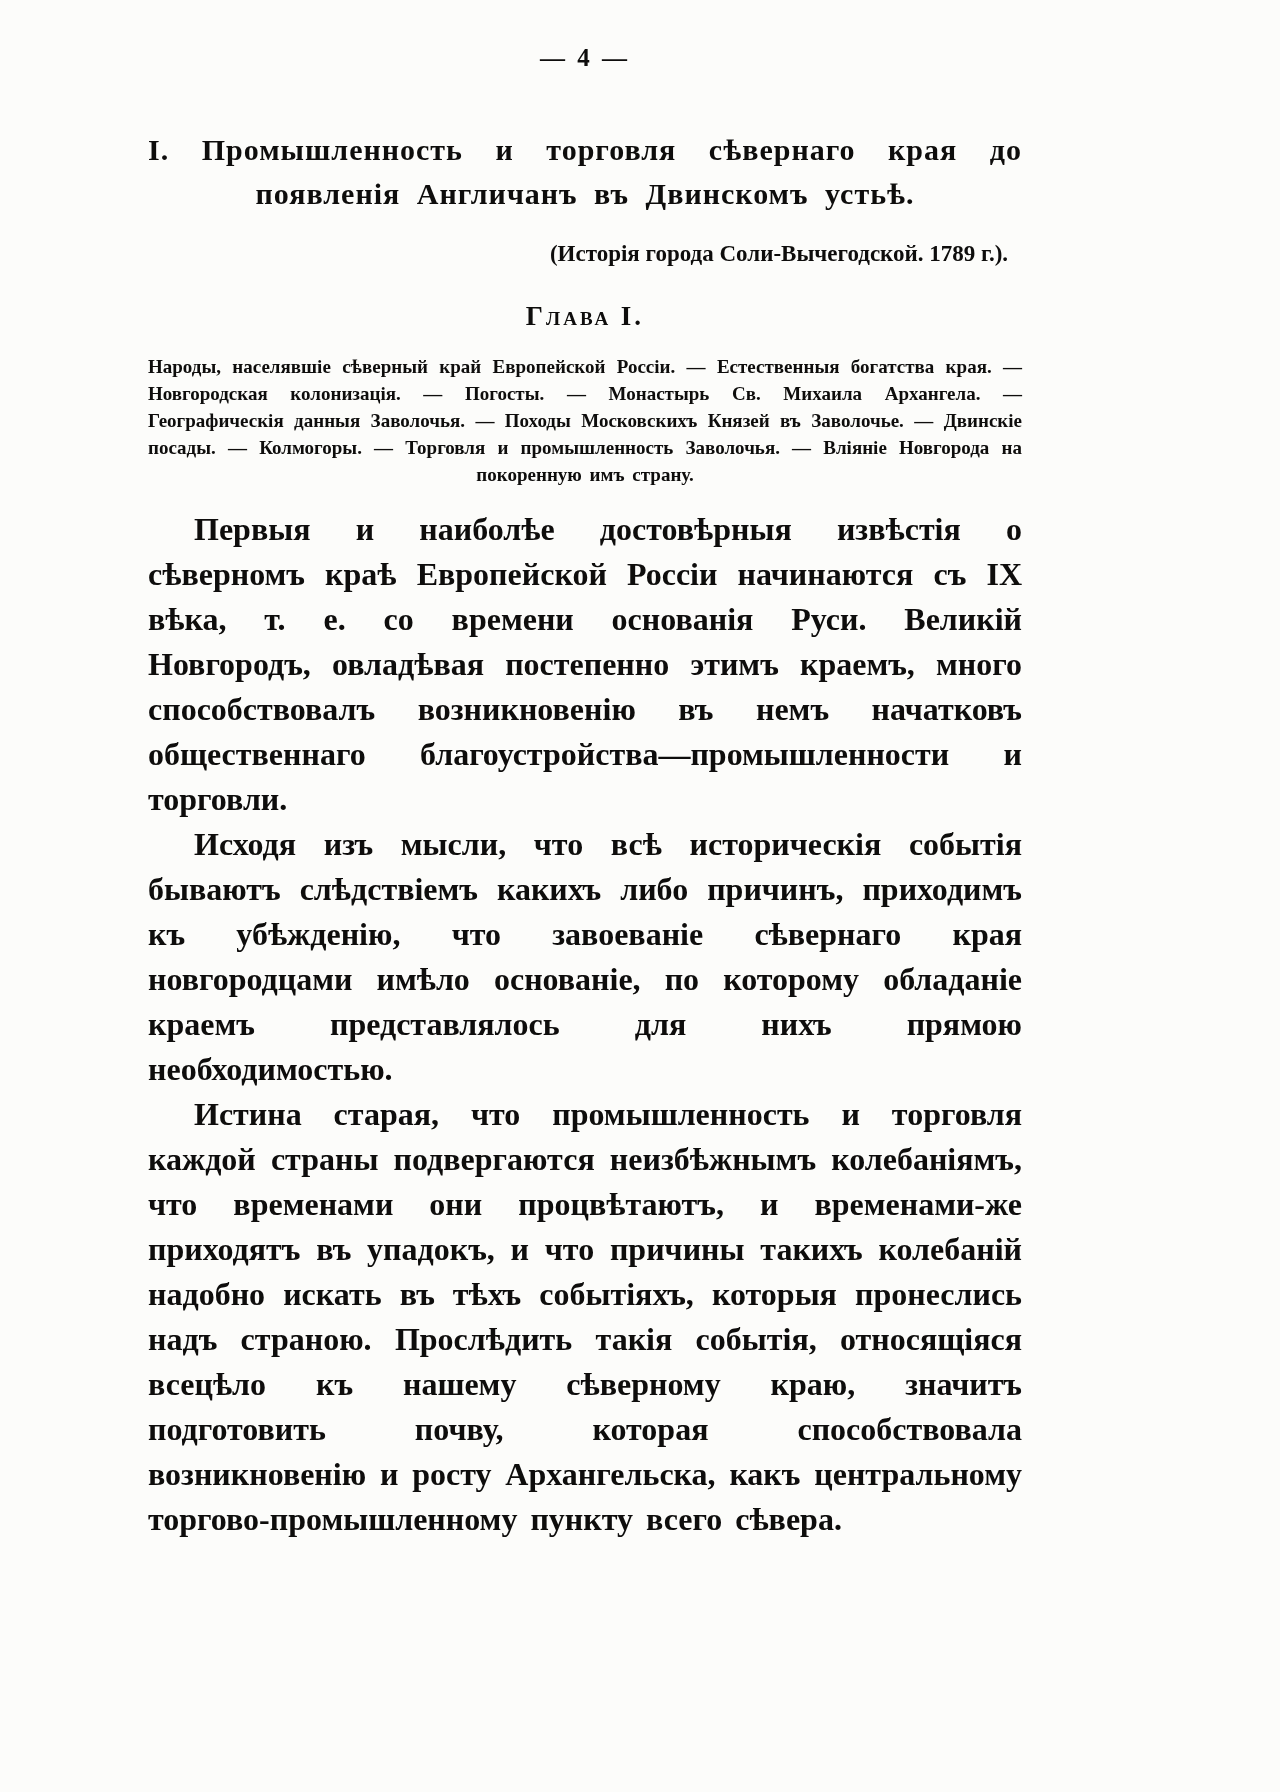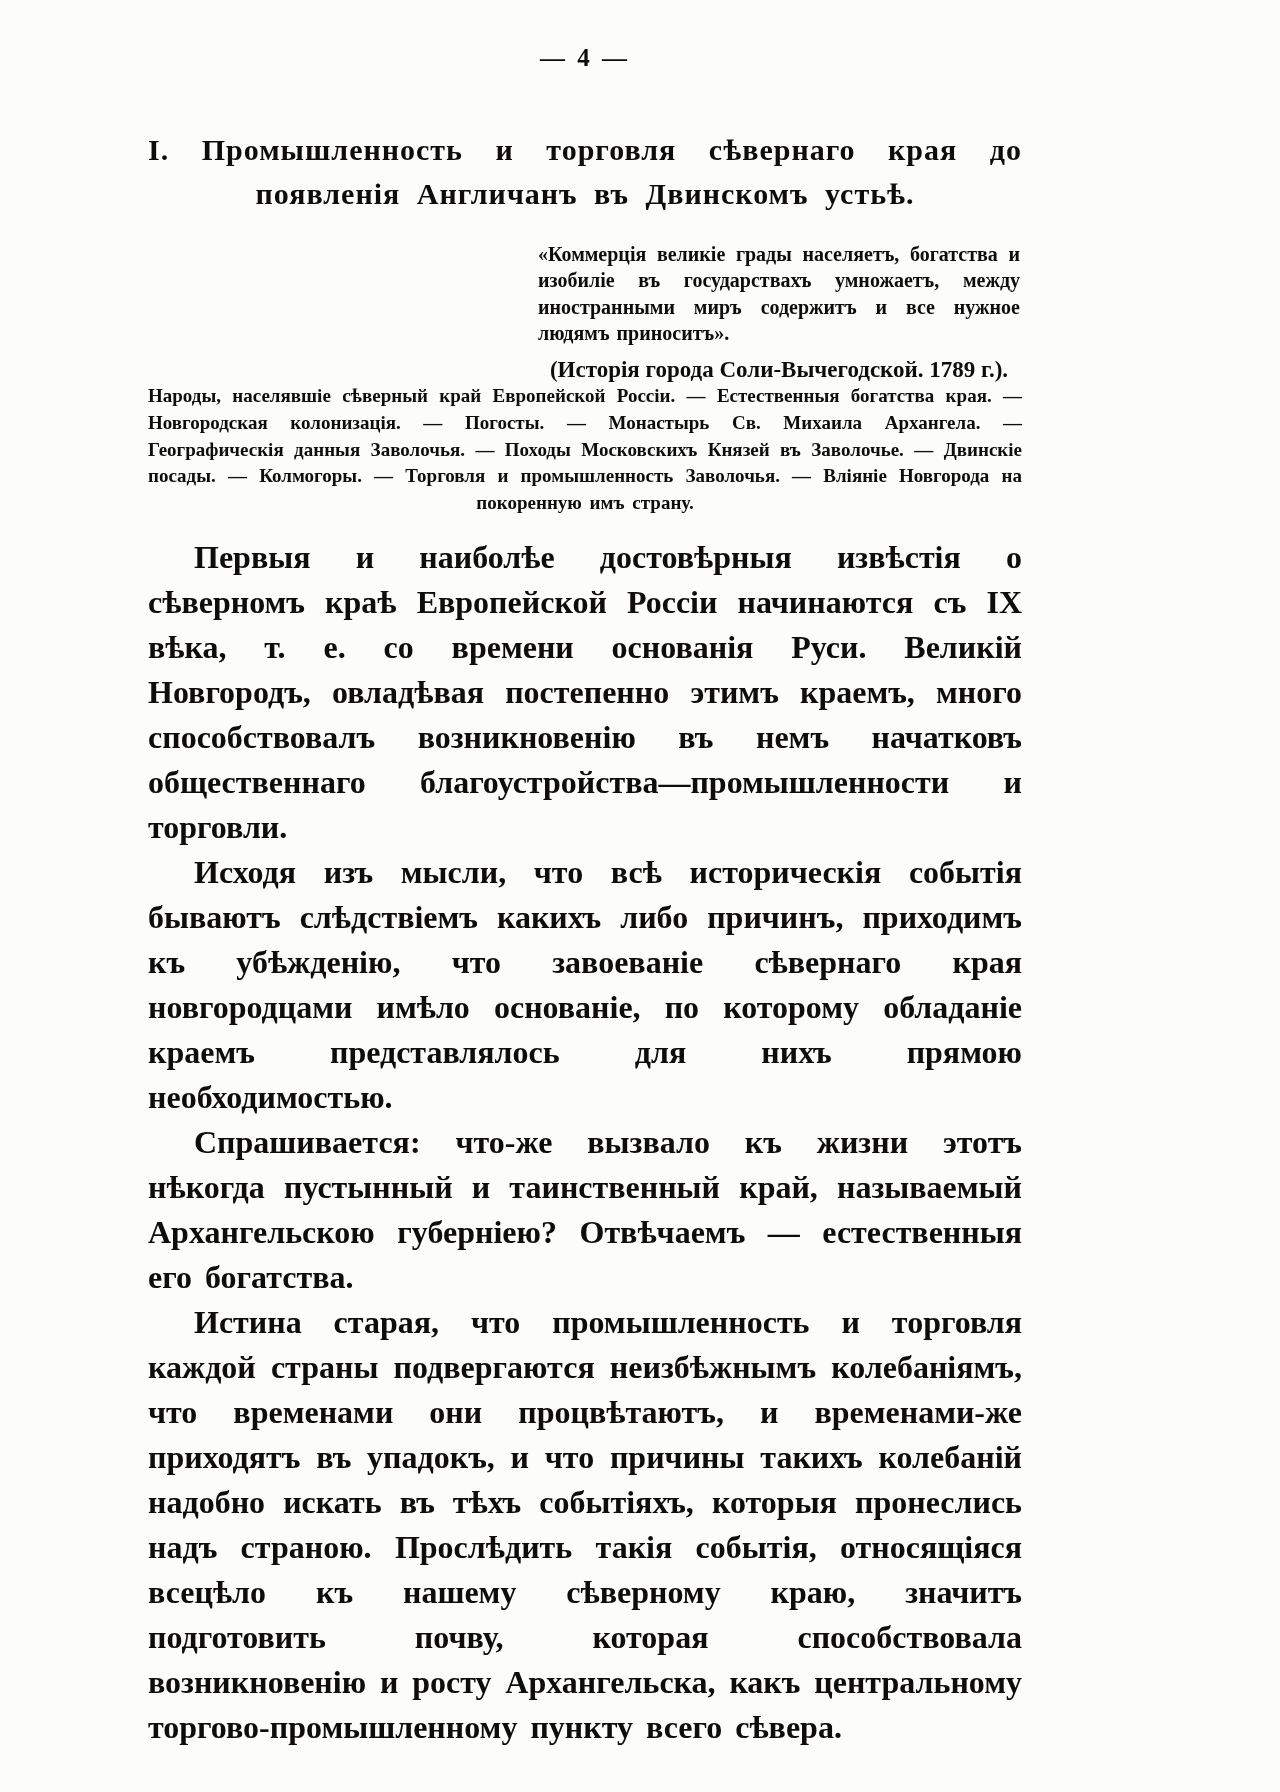--- a/index.html
+++ b/index.html
@@ -84,28 +84,27 @@
 </head>
 <body>
 
 <div class="page">
   <div class="content">
 
     <div class="page-number">— 4 —</div>
 
     <h1 class="section-title">I. Промышленность и торговля сѣвернаго края до появленія Англичанъ въ Двинскомъ устьѣ.</h1>
 
-    <div class="epigraph">«Коммерція великіе грады населяетъ, богатства и изобиліе въ государствахъ умножаетъ, между иностранными миръ содержитъ и все нужное людямъ приноситъ».</div>
 
     <div class="epigraph-source">(Исторія города Соли-Вычегодской. 1789 г.).</div>
 
+    <h2 class="chapter-title">Глава I.</h2>
 
     <div class="summary">Народы, населявшіе сѣверный край Европейской Россіи. — Естественныя богатства края. — Новгородская колонизація. — Погосты. — Монастырь Св. Михаила Архангела. — Географическія данныя Заволочья. — Походы Московскихъ Князей въ Заволочье. — Двинскіе посады. — Колмогоры. — Торговля и промышленность Заволочья. — Вліяніе Новгорода на покоренную имъ страну.</div>
 
     <div class="body-text">
       <p>Первыя и наиболѣе достовѣрныя извѣстія о сѣверномъ краѣ Европейской Россіи начинаются съ IX вѣка, т. е. со времени основанія Руси. Великій Новгородъ, овладѣвая постепенно этимъ краемъ, много способствовалъ возникновенію въ немъ начатковъ общественнаго благоустройства—промышленности и торговли.</p>
       <p>Исходя изъ мысли, что всѣ историческія событія бываютъ слѣдствіемъ какихъ либо причинъ, приходимъ къ убѣжденію, что завоеваніе сѣвернаго края новгородцами имѣло основаніе, по которому обладаніе краемъ представлялось для нихъ прямою необходимостью.</p>
-      <p>Спрашивается: что-же вызвало къ жизни этотъ нѣкогда пустынный и таинственный край, называемый Архангельскою губерніею? Отвѣчаемъ — естественныя его богатства.</p>
       <p>Истина старая, что промышленность и торговля каждой страны подвергаются неизбѣжнымъ колебаніямъ, что временами они процвѣтаютъ, и временами-же приходятъ въ упадокъ, и что причины такихъ колебаній надобно искать въ тѣхъ событіяхъ, которыя пронеслись надъ страною. Прослѣдить такія событія, относящіяся всецѣло къ нашему сѣверному краю, значитъ подготовить почву, которая способствовала возникновенію и росту Архангельска, какъ центральному торгово-промышленному пункту всего сѣвера.</p>
     </div>
 
   </div>
 </div>
 
 </body></html>

